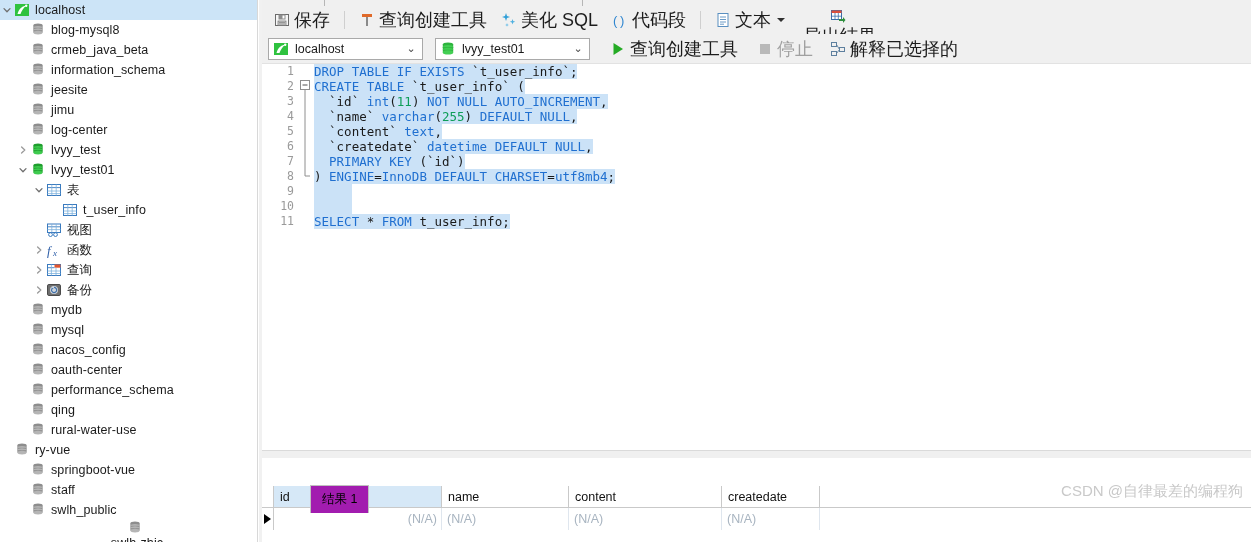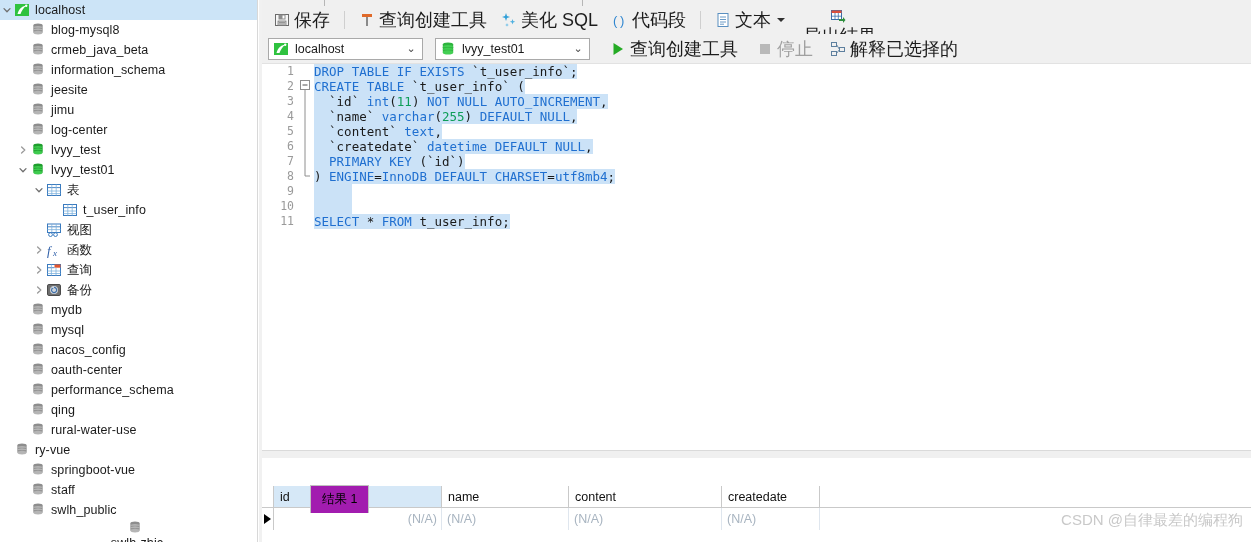--- a/index.html
+++ b/index.html
@@ -198,21 +198,21 @@
   .gr-cell {
     display: flex; align-items: center;
     font-size: 12.5px; color: #a8b4c0;
     border-right: 1px solid #dfe6ee;
     background: #ffffff; white-space: nowrap;
   }
   .gr-cell.right { justify-content: flex-end; padding-right: 4px; }
   .gr-cell.left { padding-left: 5px; }
 
   #watermark {
-    position: absolute; right: 8px; top: 511px;
+    position: absolute; right: 8px; top: 482px;
     font-size: 15px; color: #c9c9c9;
     font-family: "Liberation Sans", "DejaVu Sans", sans-serif;
     white-space: nowrap;
     pointer-events: none;
   }
 </style>
 </head>
 <body>
 
 <div id="app">

